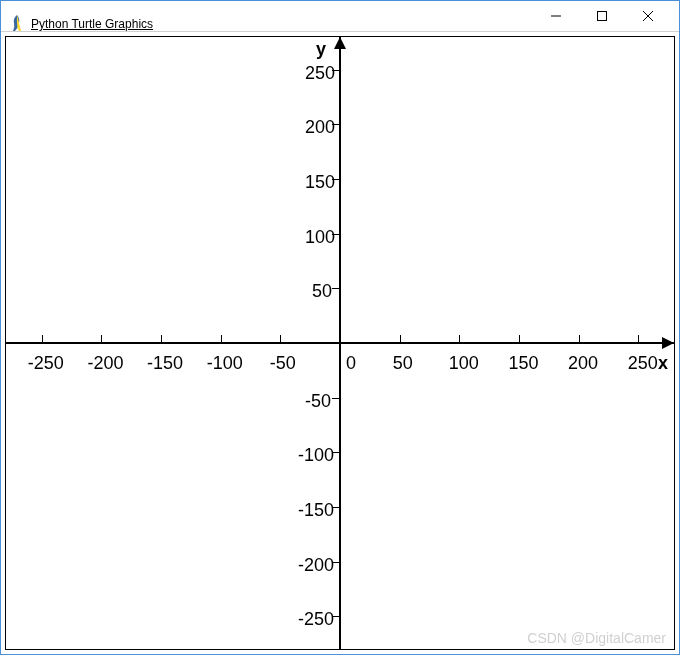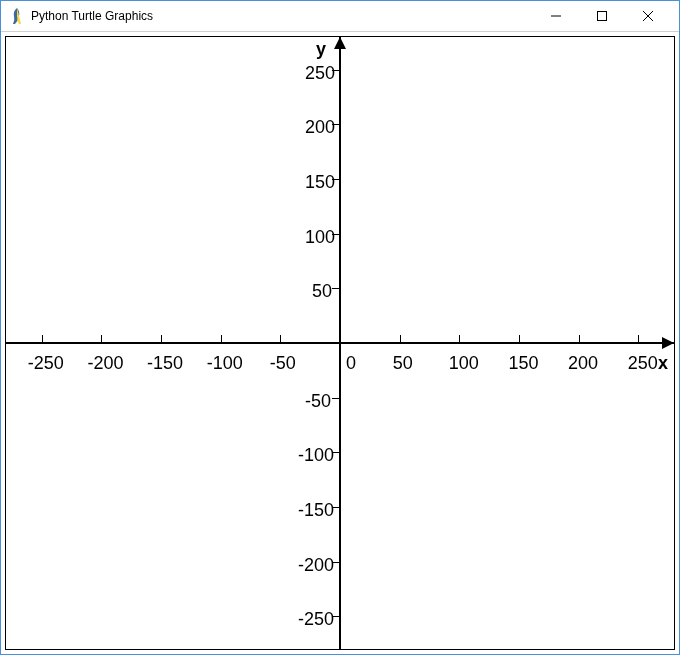--- a/index.html
+++ b/index.html
@@ -1,17 +1,17 @@
 <!DOCTYPE html>
 <html><head>
   <meta charset="utf-8">
   <style>
     html, body { margin: 0; padding: 0; font-family: "Segoe UI", Tahoma, sans-serif; background: #fff; }
     .window { width: 680px; height: 655px; box-sizing: border-box; border: 1px solid #4a90d9; display: flex; flex-direction: column; }
-    .titlebar { height: 30px; background: #fff; border-bottom: 1px solid #d0d0d0; display: flex; align-items: center; padding: 0 8px; }
+    .titlebar { height: 30px; background: #fff; border-bottom: 1px solid #d0d0d0; display: flex; align-items: flex-end; padding: 0 8px; text-decoration: underline; }
     .titlebar .icon { width: 16px; height: 16px; display: flex; align-items: center; justify-content: center; margin-right: 6px; }
     .titlebar .title { font-size: 12px; color: #000; flex: 1; }
     .titlebar .controls { display: flex; gap: 0; }
     .titlebar .btn { width: 46px; height: 30px; display: flex; align-items: center; justify-content: center; cursor: default; }
     .titlebar .btn svg { display: block; }
     .content { flex: 1; display: flex; align-items: stretch; justify-content: stretch; padding: 4px; box-sizing: border-box; position: relative; }
     .canvas { flex: 1; position: relative; border: 1px solid #000; background: #fff; overflow: hidden; }
     .axis { position: absolute; background: #000; }
     .x-axis { height: 2px; left: 0; right: 0; }
     .y-axis { width: 2px; top: 0; bottom: 0; }
@@ -51,20 +51,21 @@
       <div class="btn">
         <svg width="10" height="10">
             <line x1="0" y1="0" x2="10" y2="10" stroke="#000" stroke-width="1"></line>
             <line x1="10" y1="0" x2="0" y2="10" stroke="#000" stroke-width="1"></line>
           </svg>
       </div>
     </div>
   </div>
   <div class="content">
     <div class="canvas" id="canvas">
+      <span class="watermark">CSDN @DigitalCamer</span>
     <div class="axis x-axis" style="top: 305px;"></div>
         <div class="axis y-axis" style="left: 333px;"></div>
         <div class="arrow arrow-right" style="top: 300px; right: 0px;"></div>
         <div class="arrow arrow-up" style="left: 328px; top: 0px;"></div>
         <div class="alabel" style="top: 316px; right: 6px;">x</div>
         <div class="alabel" style="left: 310px; top: 2px;">y</div>
         <div class="tlabel" style="left: 340px; top: 316px;">0</div>
         <div class="tick tick-x" style="left: 35.7857px; top: 298px;"></div>
         <div class="tlabel" style="top: 316px; left: 21.7857px;">-250</div>
         <div class="tick tick-x" style="left: 95.4286px; top: 298px;"></div>

